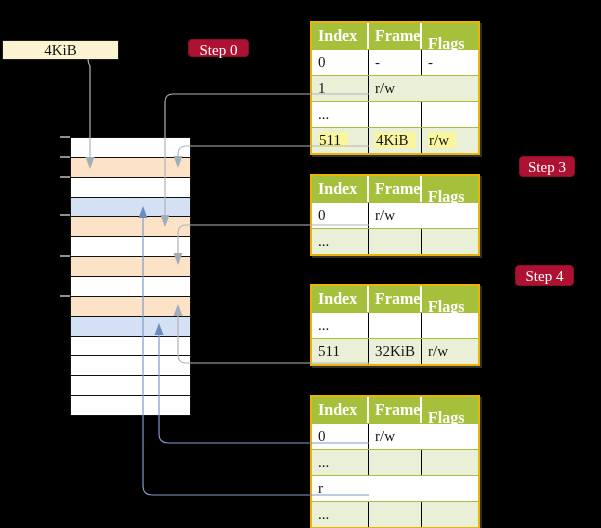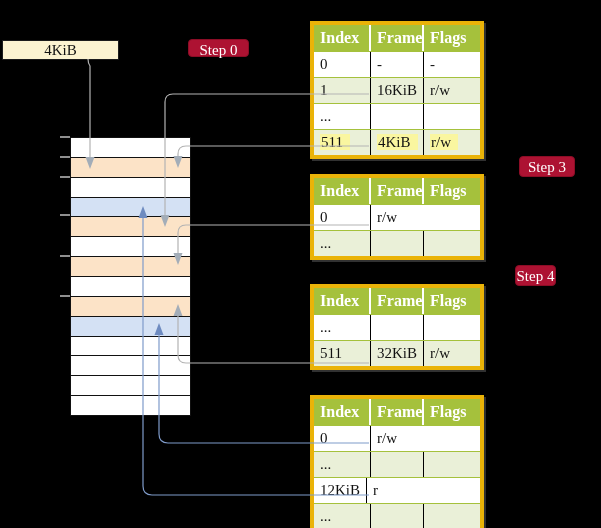--- a/index.html
+++ b/index.html
@@ -7,37 +7,37 @@
           font-family:"Liberation Serif","DejaVu Serif",serif;}
   
   .size-box{position:absolute;left:2px;top:40px;width:115px;height:18px;background:#fcf3d1;
             border:1px solid #1c1c1c;color:#111;font-size:15px;line-height:18px;text-align:center;}
   
   .badge{position:absolute;background:#ad1232;color:#fff;font-size:15px;line-height:20px;
          text-align:center;border-radius:4px;border:1px solid #8c0d26;box-sizing:border-box;}
   .badge.b0{left:188px;top:39px;width:61px;height:18px;}
   .badge.b12{left:510px;top:17px;width:91px;height:22px;line-height:21px;border-top-right-radius:0;border-bottom-right-radius:0;border-right:none;}
   .badge.b3{left:519px;top:156px;width:56px;height:21px;}
-  .badge.b4{left:515px;top:265px;width:41px;height:21px;}
+  .badge.b4{left:515px;top:265px;width:59px;height:21px;}
   
   .memory{position:absolute;left:70px;top:137px;width:119px;height:277px;background:#fff;
           border:1px solid #111;display:flex;flex-direction:column;box-sizing:content-box;}
   .mrow{flex:1;border-top:1px solid #111;}
   .mrow:first-child{border-top:none;}
   .mrow.white{background:#ffffff;}
   .mrow.peach{background:#fce3c7;}
   .mrow.blue{background:#d4e1f4;}
   .tick{position:absolute;left:60px;width:10px;height:2px;background:#8f8f8f;}
   
-  .ptable{position:absolute;left:310px;width:166px;background:#86efac;border:4px solid #eab308;
+  .ptable{position:absolute;left:310px;width:166px;background:#86efac;border:2px solid #eab308;
           box-shadow:2px 2px 0 rgba(140,140,140,.35);}
   .ptable .hrow{display:flex;background:#a5c13c;height:26px;}
   .ptable .hcell{color:#fff;font-weight:bold;font-size:16px;line-height:26px;padding-left:6px;
                  box-sizing:border-box;border-right:2px solid #fff;}
-  .ptable .hcell:last-child{border-right:none;}
+  .ptable .hcell:last-child{border-right:none;margin-top:8px;}
   .ptable .brow{display:flex;height:25px;border-top:1px solid #a5c13c;}
   .ptable .bcell{font-size:15px;line-height:24px;color:#111;padding-left:6px;box-sizing:border-box;
                  border-right:1px solid #000;white-space:nowrap;overflow:hidden;}
   .ptable .bcell:last-child{border-right:none;}
   .c0{width:57px;} .c1{width:53px;} .c2{width:49px;flex:1;}
   .brow.white{background:#ffffff;}
   .brow.green{background:#eaf0d8;}
   .hl{background:#faf6a0;padding:0 7px 0 1px;}
   .t1{top:21px;} .t2{top:174px;} .t3{top:284px;} .t4{top:395px;}
   
@@ -84,21 +84,20 @@
       <div class="hcell c1">Frame</div>
       <div class="hcell c2">Flags</div>
     </div>
     <div class="brow white">
       <div class="bcell c0">0</div>
       <div class="bcell c1">-</div>
       <div class="bcell c2">-</div>
     </div>
     <div class="brow green">
       <div class="bcell c0">1</div>
-      <div class="bcell c1">16KiB</div>
       <div class="bcell c2">r/w</div>
     </div>
     <div class="brow white">
       <div class="bcell c0">...</div>
       <div class="bcell c1"></div>
       <div class="bcell c2"></div>
     </div>
     <div class="brow green">
       <div class="bcell c0"><span class="hl">511</span></div>
       <div class="bcell c1"><span class="hl">4KiB</span></div>
@@ -150,21 +149,20 @@
     <div class="brow white">
       <div class="bcell c0">0</div>
       <div class="bcell c2">r/w</div>
     </div>
     <div class="brow green">
       <div class="bcell c0">...</div>
       <div class="bcell c1"></div>
       <div class="bcell c2"></div>
     </div>
     <div class="brow white">
-      <div class="bcell c1">12KiB</div>
       <div class="bcell c2">r</div>
     </div>
     <div class="brow green">
       <div class="bcell c0">...</div>
       <div class="bcell c1"></div>
       <div class="bcell c2"></div>
     </div>
   </div>
 
   <svg id="wires" viewBox="0 0 601 528" xmlns="http://www.w3.org/2000/svg">

